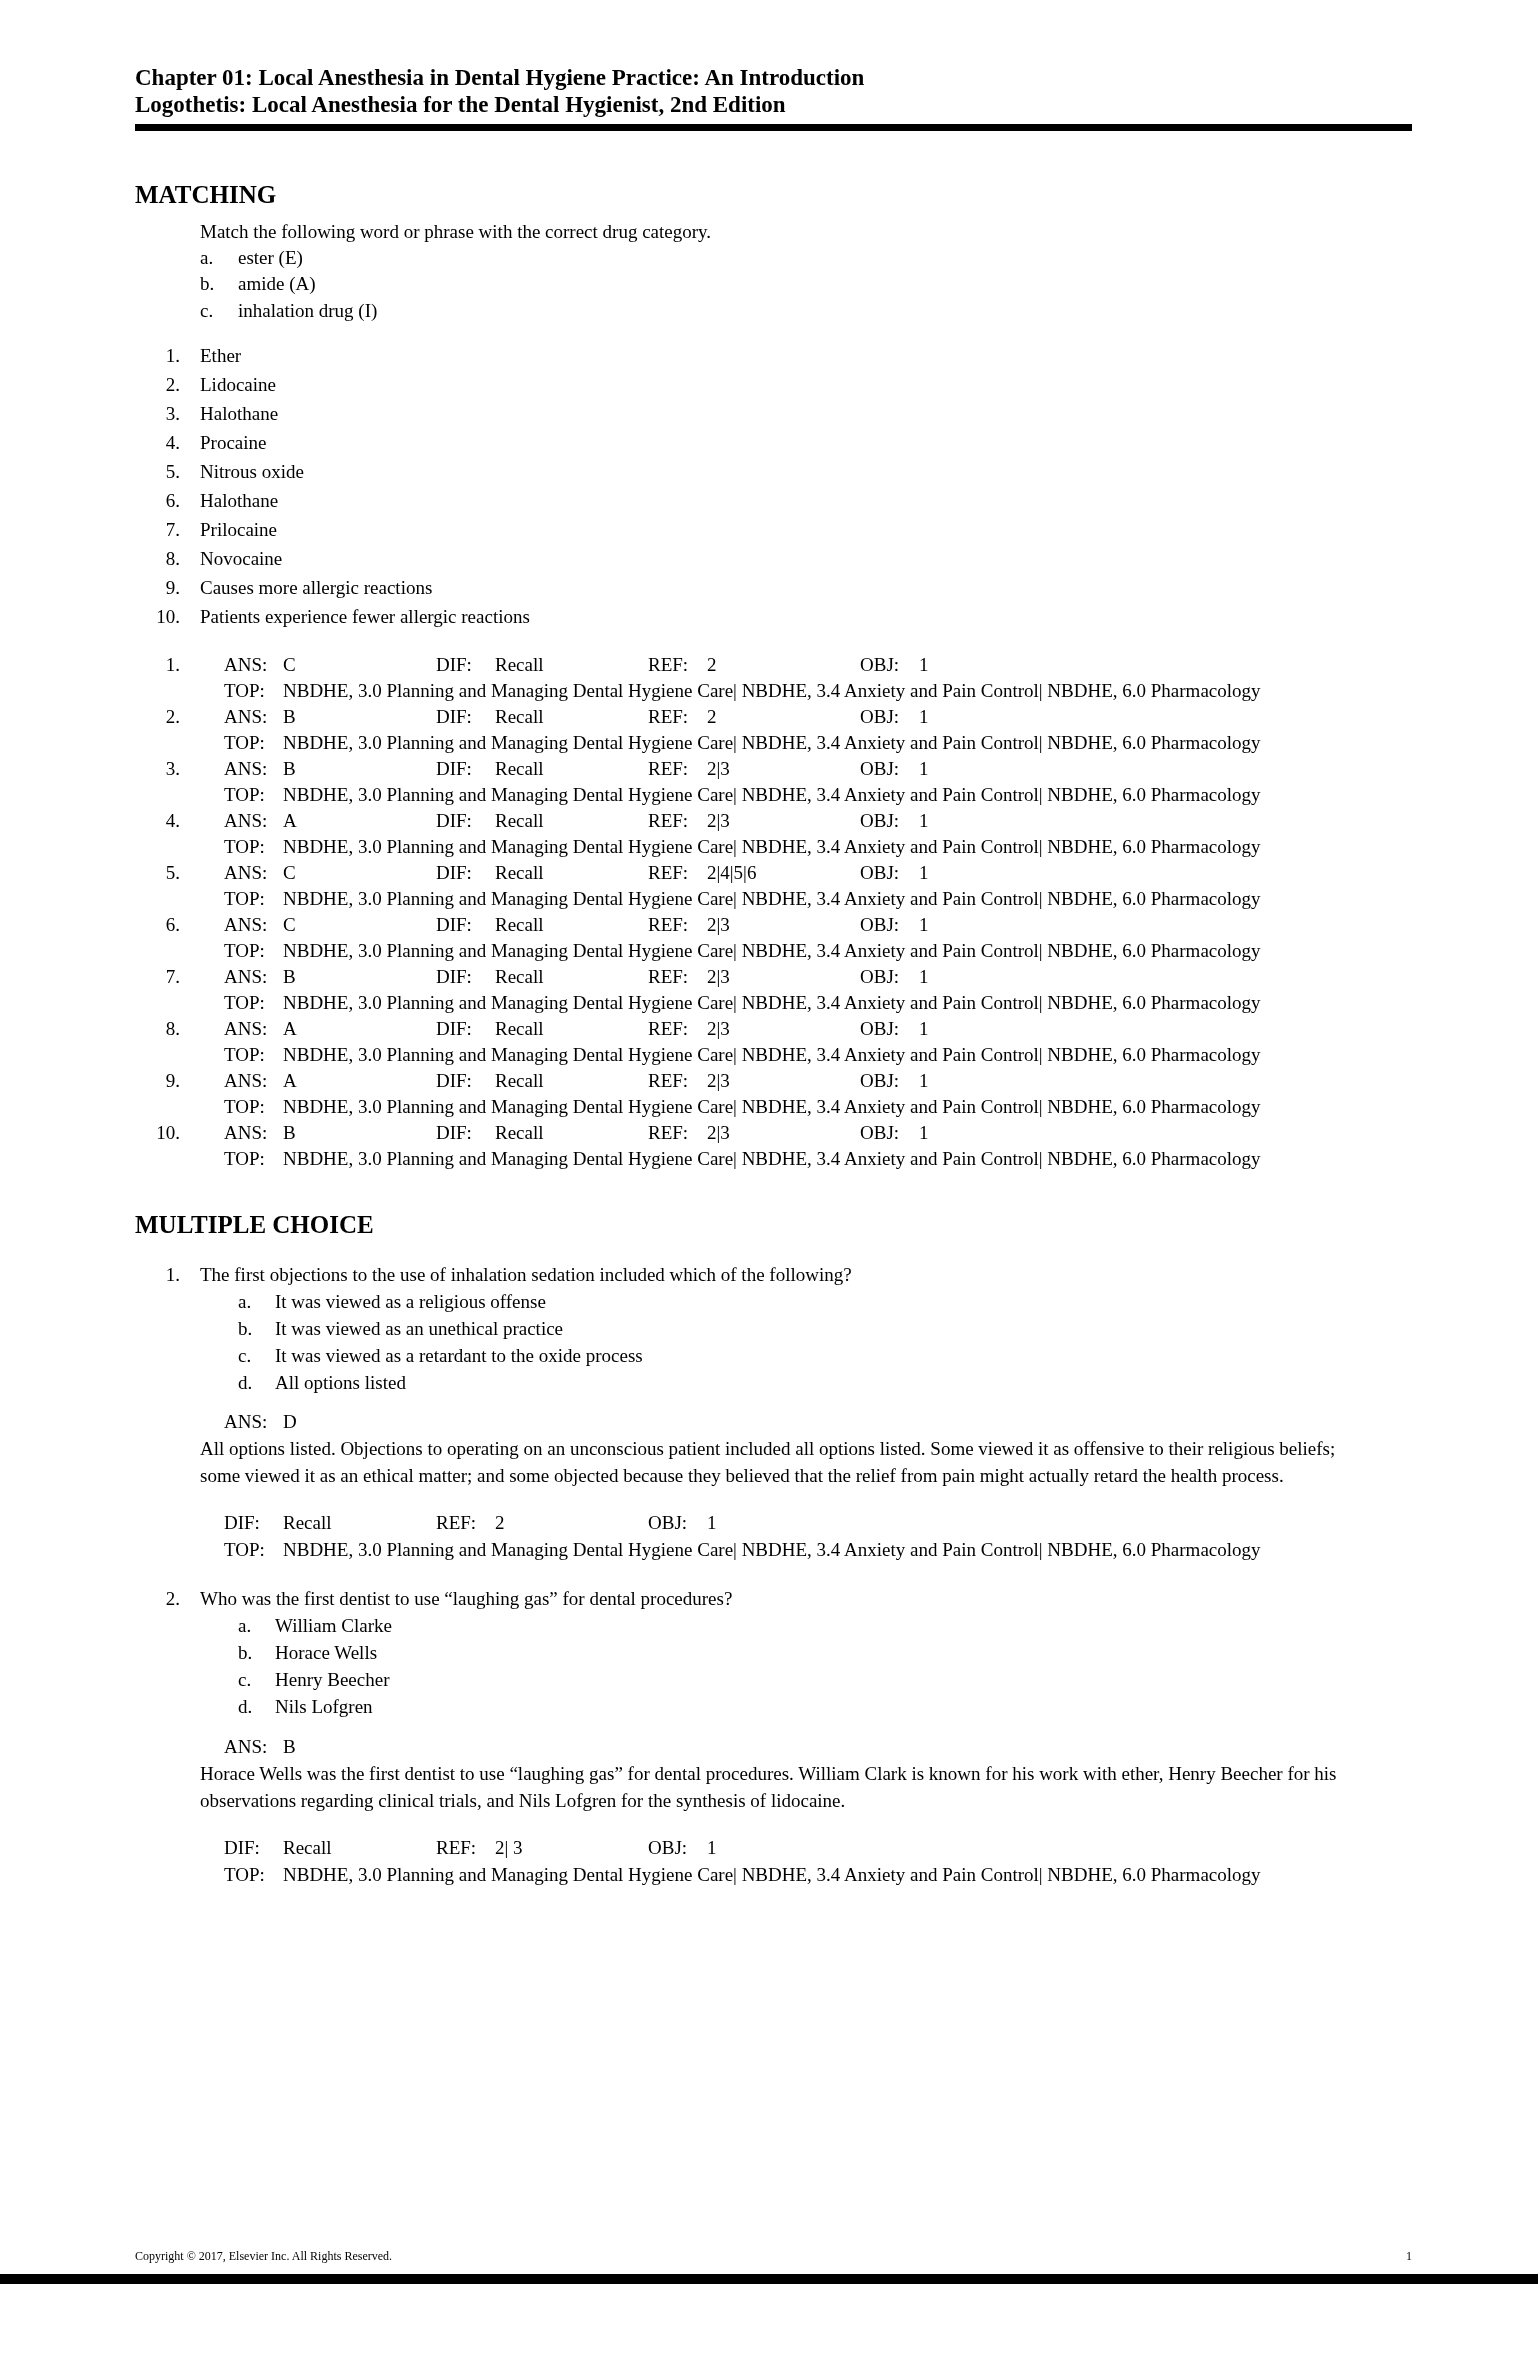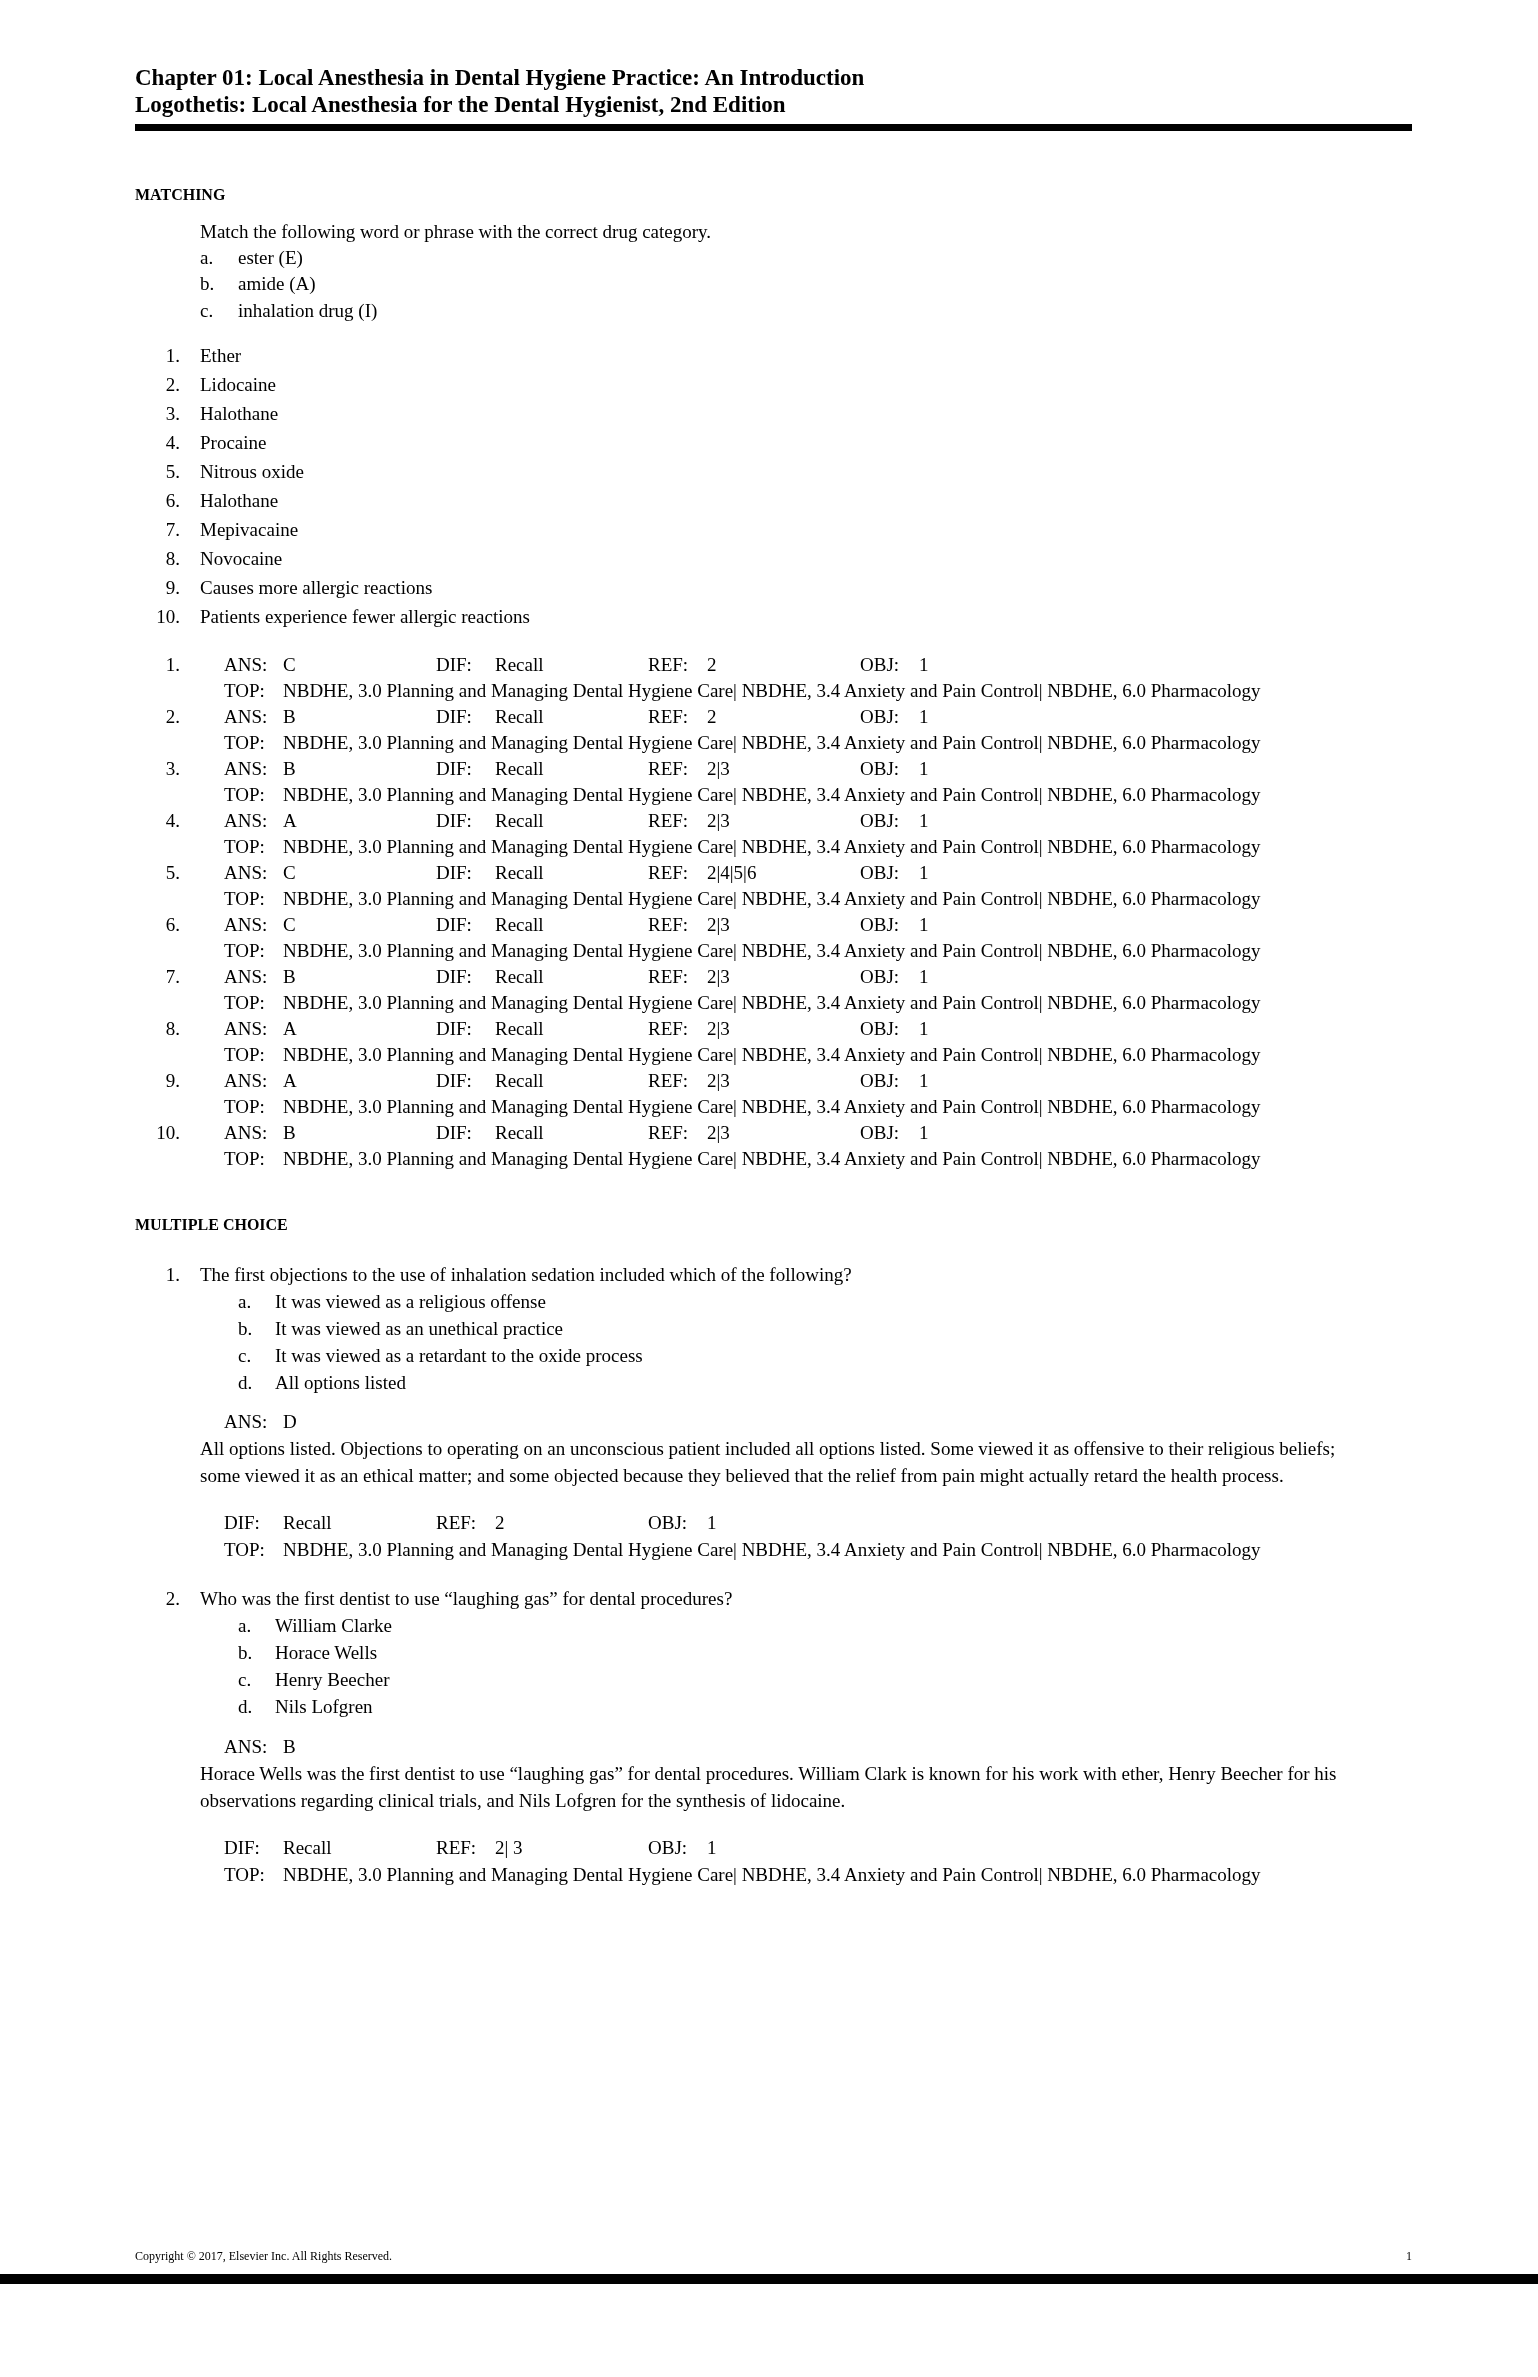--- a/index.html
+++ b/index.html
@@ -7,21 +7,21 @@
   body {
     width:1538px; height:2377px; position:relative;
     font-family:"Liberation Serif", serif;
     font-size:19px; color:#000;
   }
   .page { position:absolute; inset:0; padding:64px 126px 0 135px; }
 
   .hdr-line { font-weight:bold; font-size:23px; line-height:27px; }
   .hdr-rule { height:7px; background:#000; margin-top:5.6px; }
 
-  .section-heading { font-weight:bold; font-size:16px; line-height:27px;font-family:Liberation Serif, serif; }
+  .section-heading { font-weight:bold; font-size:25px; line-height:27px;font-family:Liberation Serif, serif; }
   .m-heading  { margin-top:50px; }
   .mc-heading { margin-top:39px; }
 
   .row { display:flex; align-items:baseline; }
 
   .intro { margin-top:10px; line-height:27px; padding-left:65px; }
 
   .opt-row { line-height:26.6px; padding-left:65px; }
   .c-letter-sm { flex:0 0 38px; }
 
@@ -112,21 +112,21 @@
         <span>Nitrous oxide</span>
       </div>
 
       <div class="row list-row">
         <span class="c-num">6.</span>
         <span>Halothane</span>
       </div>
 
       <div class="row list-row">
         <span class="c-num">7.</span>
-        <span>Mepivacaine</span>
+        <span>Prilocaine</span>
       </div>
 
       <div class="row list-row">
         <span class="c-num">8.</span>
         <span>Novocaine</span>
       </div>
 
       <div class="row list-row">
         <span class="c-num">9.</span>
         <span>Causes more allergic reactions</span>

